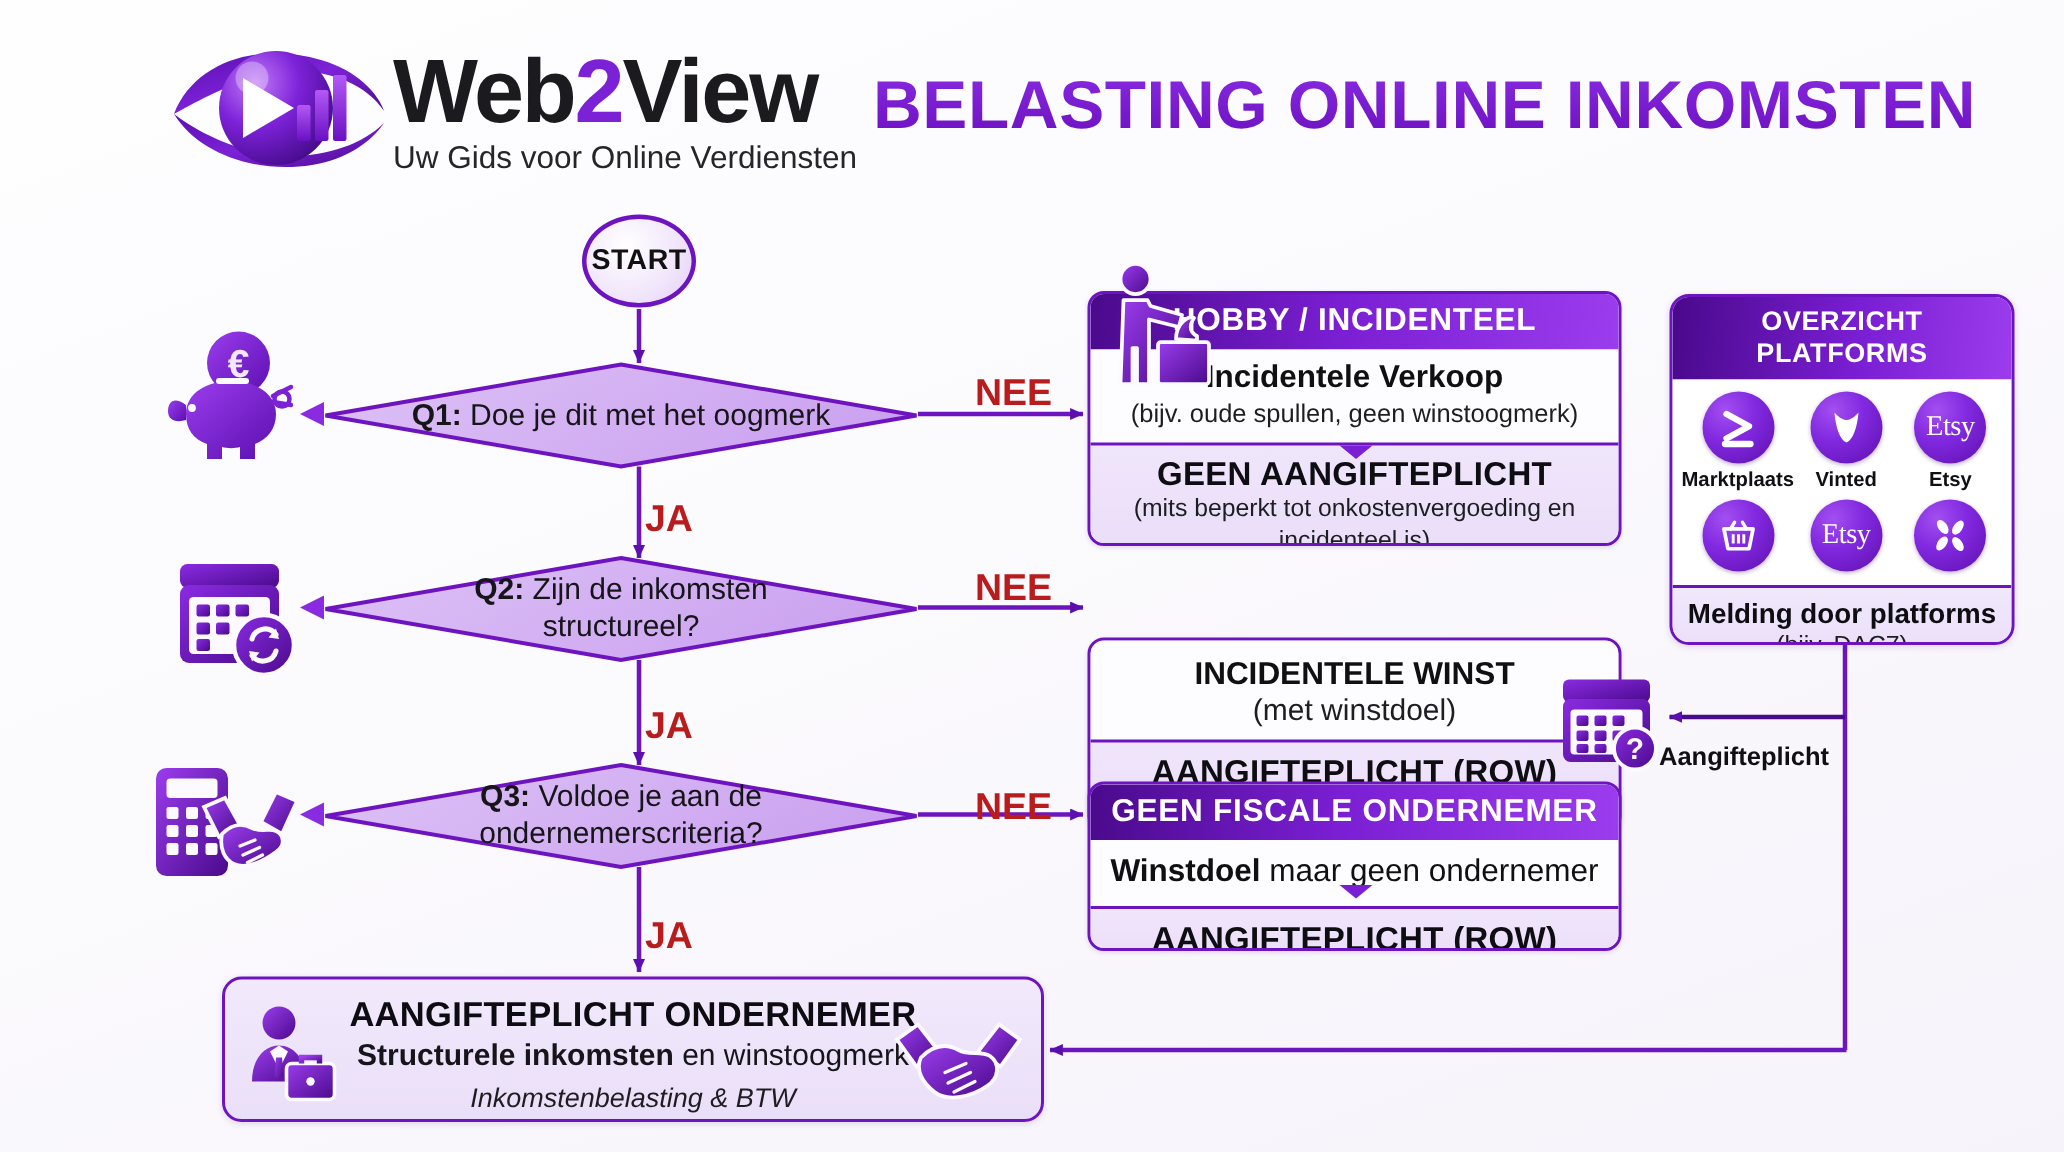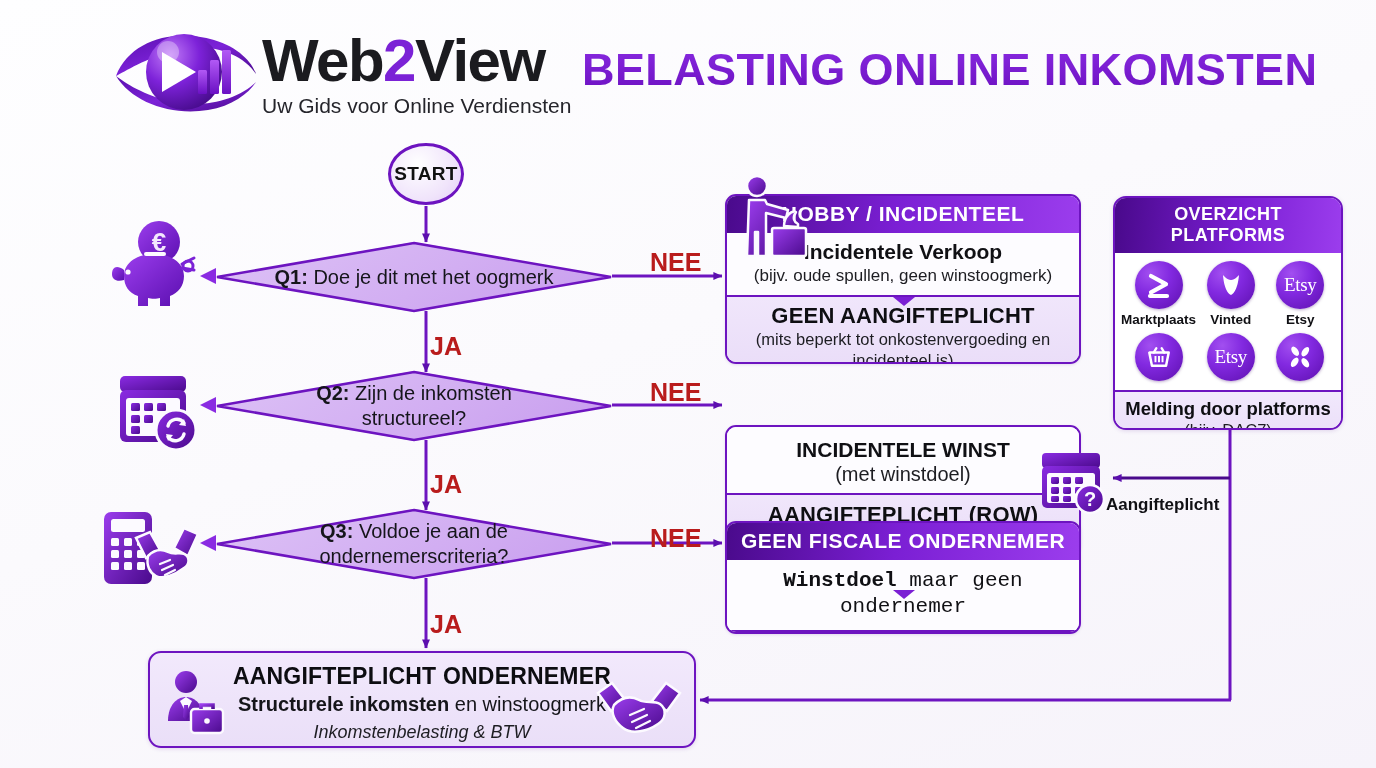--- a/index.html
+++ b/index.html
@@ -418,21 +418,21 @@
       <line x1="51" y1="3" x2="51" y2="15"></line>
     </g>
     <circle cx="54" cy="56" r="14" fill="url(#cqg)" stroke="#fcfaff" stroke-width="2.6"></circle>
     <text x="54" y="63" font-family="Liberation Sans, sans-serif" font-size="20" font-weight="bold" fill="#fcfaff" text-anchor="middle">?</text>
   </svg>
 </div>
 <div id="aangifte-label">Aangifteplicht</div>
 
 <div class="card" style="left:725px; top:521px; width:356px; height:113px;">
   <div class="hdr">GEEN FISCALE ONDERNEMER</div>
-  <div class="body" style="padding:8px 10px 10px 10px;font-family:Liberation Mono, monospace;">
+  <div class="body" style="padding:8px 10px 10px 10px;">
     <div class="l1" style="font-weight:normal;"><b>Winstdoel</b><span> maar geen ondernemer</span></div>
   </div>
   <div class="mini-caret" style="position:absolute; left:166px; top:66px;"></div>
   <div class="foot" style="padding:6px 8px 8px 8px;">
     <div class="f1">AANGIFTEPLICHT (ROW)</div>
   </div>
 </div>
 
 <div id="platforms">
   <div class="hdr">OVERZICHT PLATFORMS</div>

